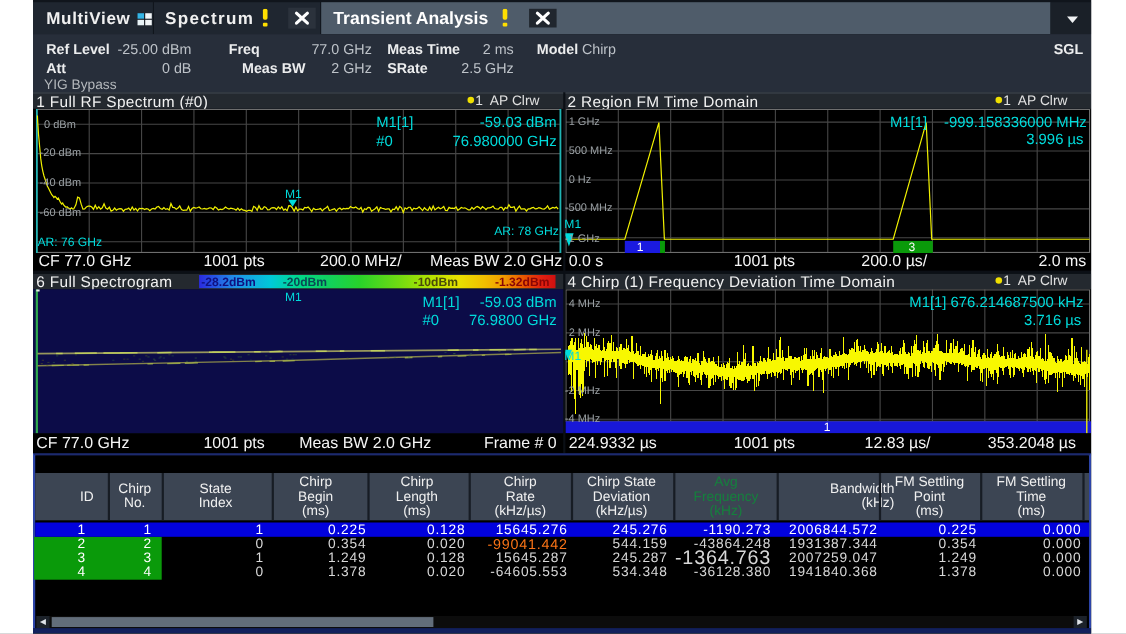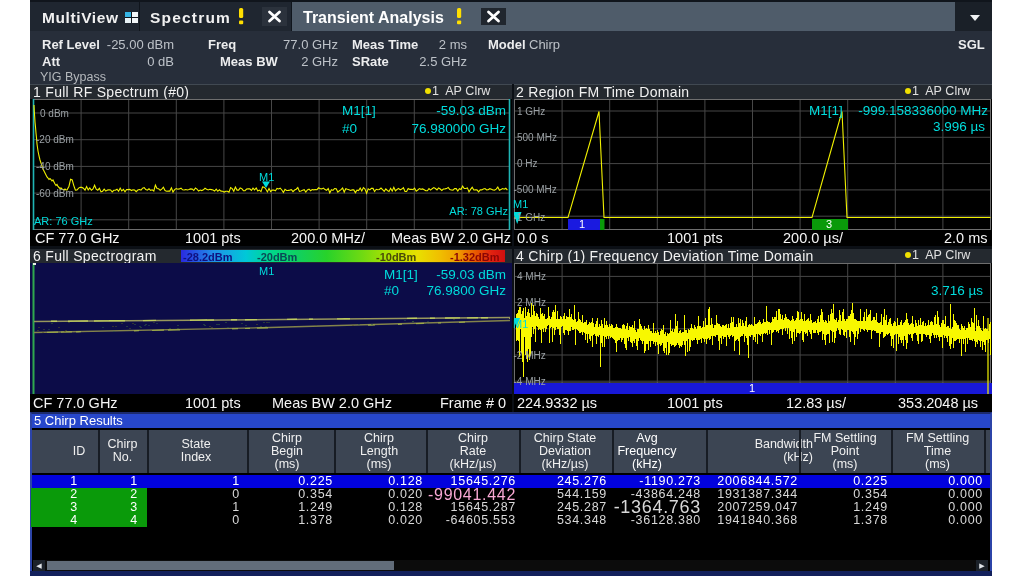--- a/index.html
+++ b/index.html
@@ -255,40 +255,38 @@
         <rect x="0" y="120" width="478" height="11" fill="#1818d8"></rect>
         <path d="M474,55 V131" stroke="#f4f400" stroke-width="1.2" fill="none"></path>
         <path d="M-1,55 L6,55 L2.5,64 Z" fill="#00dcdc"></path>
         <text x="238" y="129" fill="#fff" font-size="11" font-family="Liberation Sans" text-anchor="middle">1</text>
       </svg></div>
     <div class="ab yl" style="left:487px;top:271px">4 MHz</div>
     <div class="ab yl" style="left:487px;top:297.2px">2 MHz</div>
     <div class="ab yl" style="left:483.5px;top:349.6px">-2 MHz</div>
     <div class="ab yl" style="left:483.5px;top:375.8px">-4 MHz</div>
     <div class="ab cy" style="left:483px;top:318px;font-size:11px">M1</div>
+    <div class="ab cy rt" style="left:715px;top:267px;font-size:13.5px;width:240px">M1[1] 676.214687500 kHz</div>
     <div class="ab cy rt" style="left:863px;top:283px;font-size:13.5px;width:90px">3.716 µs</div>
     <div class="ftr" style="left:484px;top:394px;width:478px;height:18px;line-height:18px">
       <span style="position:absolute;left:3px">224.9332 µs</span>
       <span style="position:absolute;left:153px">1001 pts</span>
       <span style="position:absolute;left:272px">12.83 µs/</span>
       <span style="position:absolute;left:384px">353.2048 µs</span>
     </div>
     <div class="ab" style="left:0;top:412px;width:962px;height:164px;background:#000;border-left:2px solid #2c44a8;border-right:2px solid #2c44a8;border-top:2px solid #1c2a6e"></div>
-    <div class="ab" style="left:2px;top:414px;width:958px;height:14px;background:#2747cb;color:#fff;font-size:13px;line-height:14px">
-      <span style="position:absolute;left:2px">5 Chirp Results</span>
-    </div>
     <div class="ab" style="left:2px;top:430px;width:958px;height:43px;background:#3c4553"></div>
     <div class="ab" style="left:-11px;top:445px;width:120px;text-align:center;color:#f0f0f0;font-size:12.5px;line-height:13px">ID</div>
     <div class="ab" style="left:32.5px;top:438px;width:120px;text-align:center;color:#f0f0f0;font-size:12.5px;line-height:13px">Chirp<br>No.</div>
     <div class="ab" style="left:106px;top:438px;width:120px;text-align:center;color:#f0f0f0;font-size:12.5px;line-height:13px">State<br>Index</div>
     <div class="ab" style="left:197px;top:432px;width:120px;text-align:center;color:#f0f0f0;font-size:12.5px;line-height:13px">Chirp<br>Begin<br>(ms)</div>
     <div class="ab" style="left:289px;top:432px;width:120px;text-align:center;color:#f0f0f0;font-size:12.5px;line-height:13px">Chirp<br>Length<br>(ms)</div>
     <div class="ab" style="left:383px;top:432px;width:120px;text-align:center;color:#f0f0f0;font-size:12.5px;line-height:13px">Chirp<br>Rate<br>(kHz/µs)</div>
     <div class="ab" style="left:475px;top:432px;width:120px;text-align:center;color:#f0f0f0;font-size:12.5px;line-height:13px">Chirp State<br>Deviation<br>(kHz/µs)</div>
-    <div class="ab" style="left:557px;top:432px;width:120px;text-align:center;color:#ffffff;font-size:12.5px;line-height:13px">Avg<br>Frequency<br>(kHz)</div>
+    <div class="ab" style="left:570px;top:432px;width:120px;text-align:center;color:#15803d;font-size:12.5px;line-height:13px">Avg<br>Frequency<br>(kHz)</div>
     <div class="ab" style="left:663px;top:438px;width:120px;text-align:right;color:#f0f0f0;font-size:12.5px;line-height:13px">Bandwidth<br>(kHz)</div>
     <div class="ab" style="left:755px;top:432px;width:120px;text-align:center;color:#f0f0f0;font-size:12.5px;line-height:13px">FM Settling<br>Point<br>(ms)</div>
     <div class="ab" style="left:847.5px;top:432px;width:120px;text-align:center;color:#f0f0f0;font-size:12.5px;line-height:13px">FM Settling<br>Time<br>(ms)</div>
     <div class="ab" style="left:68px;top:430px;width:2px;height:43px;background:#171c24"></div>
     <div class="ab" style="left:117px;top:430px;width:2px;height:43px;background:#171c24"></div>
     <div class="ab" style="left:217px;top:430px;width:2px;height:43px;background:#171c24"></div>
     <div class="ab" style="left:304px;top:430px;width:2px;height:43px;background:#171c24"></div>
     <div class="ab" style="left:396px;top:430px;width:2px;height:43px;background:#171c24"></div>
     <div class="ab" style="left:489px;top:430px;width:2px;height:43px;background:#171c24"></div>
     <div class="ab" style="left:582px;top:430px;width:2px;height:43px;background:#171c24"></div>
@@ -307,21 +305,21 @@
     <div class="ab rt" style="left:487px;top:475px;width:90px;color:#fff;font-size:12.5px;letter-spacing:0.7px;line-height:13px">245.276</div>
     <div class="ab rt" style="left:581px;top:475px;width:90px;color:#fff;font-size:12.5px;letter-spacing:0.7px;line-height:13px">-1190.273</div>
     <div class="ab rt" style="left:678px;top:475px;width:90px;color:#fff;font-size:12.5px;letter-spacing:0.7px;line-height:13px">2006844.572</div>
     <div class="ab rt" style="left:768px;top:475px;width:90px;color:#fff;font-size:12.5px;letter-spacing:0.7px;line-height:13px">0.225</div>
     <div class="ab rt" style="left:863px;top:475px;width:90px;color:#fff;font-size:12.5px;letter-spacing:0.7px;line-height:13px">0.000</div>
     <div class="ab rt" style="left:-42px;top:488px;width:90px;color:#fff;font-size:12.5px;letter-spacing:0.7px;line-height:13px">2</div>
     <div class="ab rt" style="left:18px;top:488px;width:90px;color:#fff;font-size:12.5px;letter-spacing:0.7px;line-height:13px">2</div>
     <div class="ab rt" style="left:120px;top:488px;width:90px;color:#d8d8d8;font-size:12.5px;letter-spacing:0.7px;line-height:13px">0</div>
     <div class="ab rt" style="left:213px;top:488px;width:90px;color:#d8d8d8;font-size:12.5px;letter-spacing:0.7px;line-height:13px">0.354</div>
     <div class="ab rt" style="left:303px;top:488px;width:90px;color:#d8d8d8;font-size:12.5px;letter-spacing:0.7px;line-height:13px">0.020</div>
-    <div class="ab rt" style="left:396px;top:488px;width:90px;color:#f9a8d4;font-size:16px;letter-spacing:0.7px;line-height:13px">-99041.442</div>
+    <div class="ab rt" style="left:396px;top:488px;width:90px;color:#f97316;font-size:13px;letter-spacing:0.7px;line-height:13px">-99041.442</div>
     <div class="ab rt" style="left:487px;top:488px;width:90px;color:#d8d8d8;font-size:12.5px;letter-spacing:0.7px;line-height:13px">544.159</div>
     <div class="ab rt" style="left:581px;top:488px;width:90px;color:#d8d8d8;font-size:12.5px;letter-spacing:0.7px;line-height:13px">-43864.248</div>
     <div class="ab rt" style="left:678px;top:488px;width:90px;color:#d8d8d8;font-size:12.5px;letter-spacing:0.7px;line-height:13px">1931387.344</div>
     <div class="ab rt" style="left:768px;top:488px;width:90px;color:#d8d8d8;font-size:12.5px;letter-spacing:0.7px;line-height:13px">0.354</div>
     <div class="ab rt" style="left:863px;top:488px;width:90px;color:#d8d8d8;font-size:12.5px;letter-spacing:0.7px;line-height:13px">0.000</div>
     <div class="ab rt" style="left:-42px;top:501px;width:90px;color:#fff;font-size:12.5px;letter-spacing:0.7px;line-height:13px">3</div>
     <div class="ab rt" style="left:18px;top:501px;width:90px;color:#fff;font-size:12.5px;letter-spacing:0.7px;line-height:13px">3</div>
     <div class="ab rt" style="left:120px;top:501px;width:90px;color:#d8d8d8;font-size:12.5px;letter-spacing:0.7px;line-height:13px">1</div>
     <div class="ab rt" style="left:213px;top:501px;width:90px;color:#d8d8d8;font-size:12.5px;letter-spacing:0.7px;line-height:13px">1.249</div>
     <div class="ab rt" style="left:303px;top:501px;width:90px;color:#d8d8d8;font-size:12.5px;letter-spacing:0.7px;line-height:13px">0.128</div>

